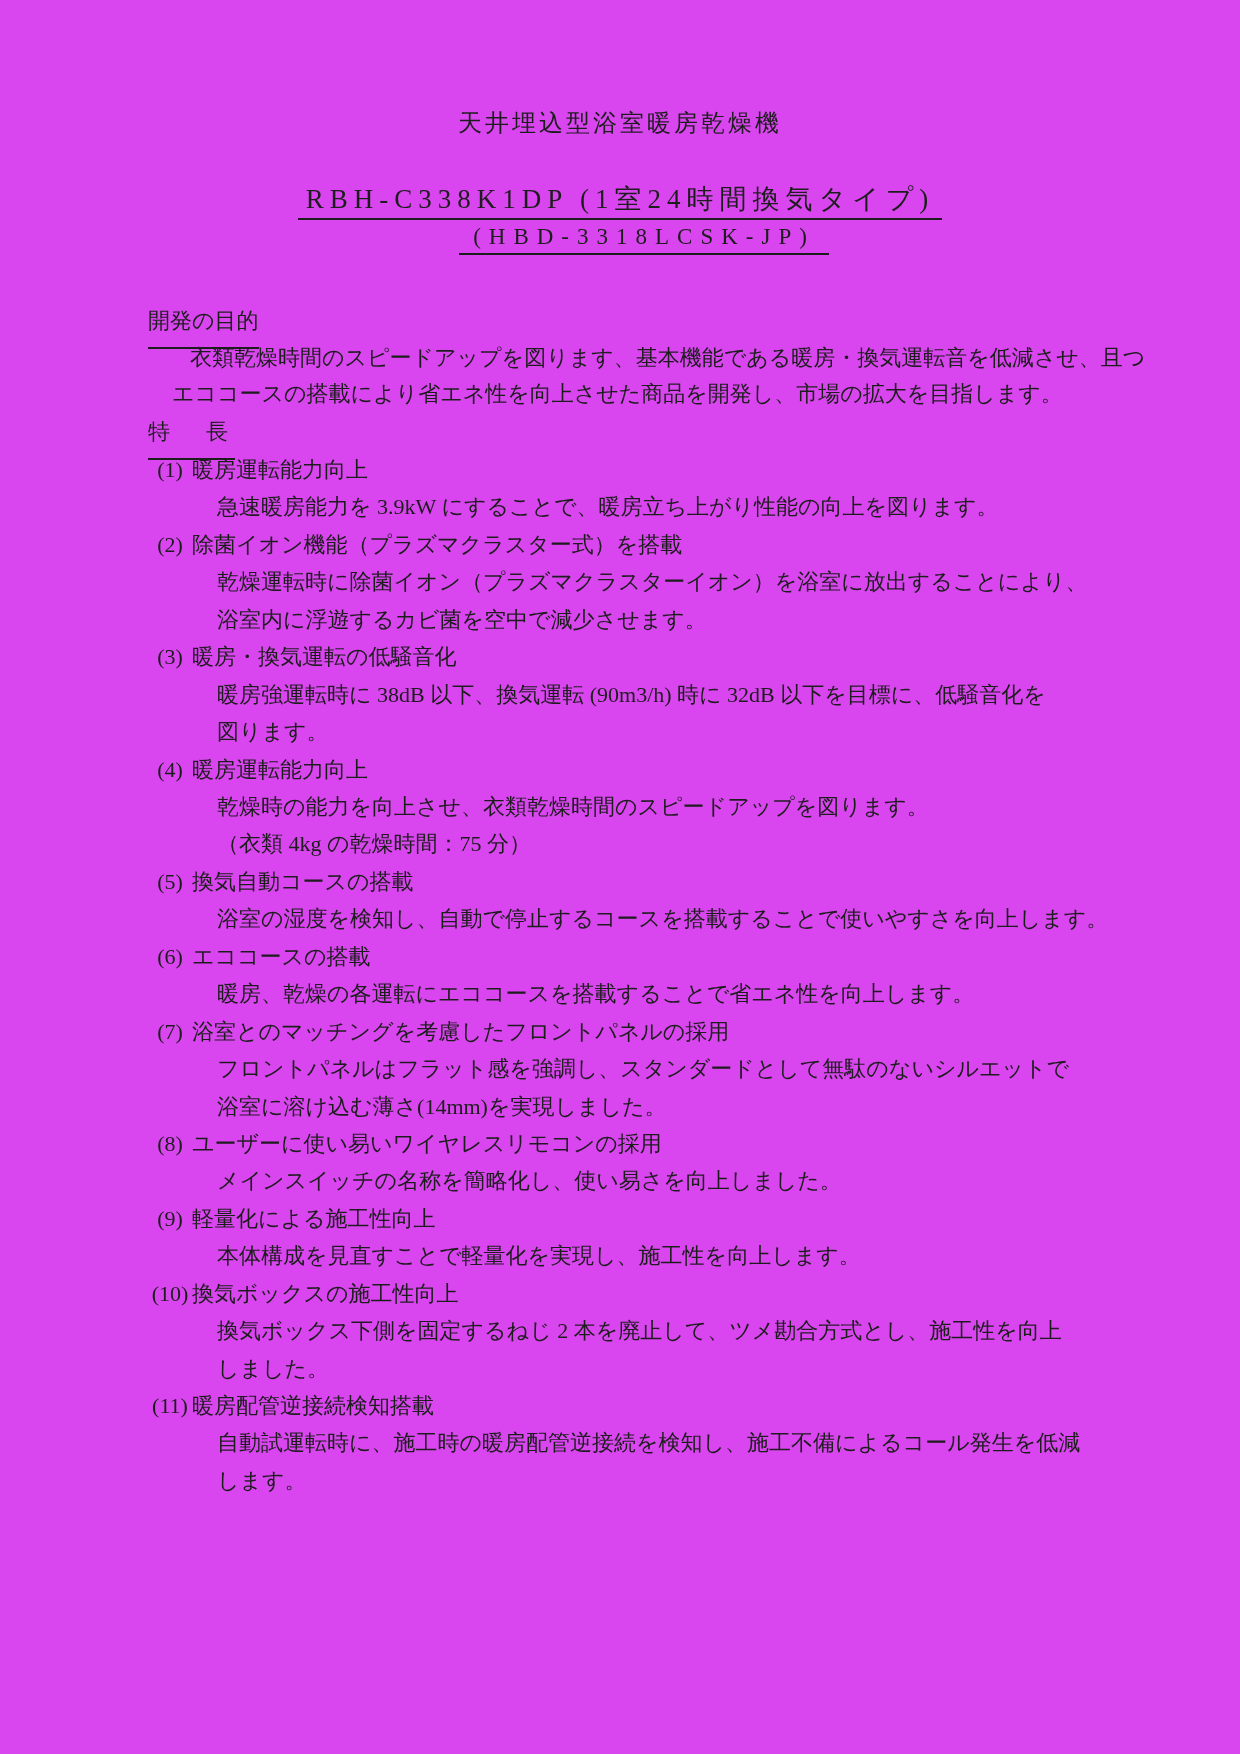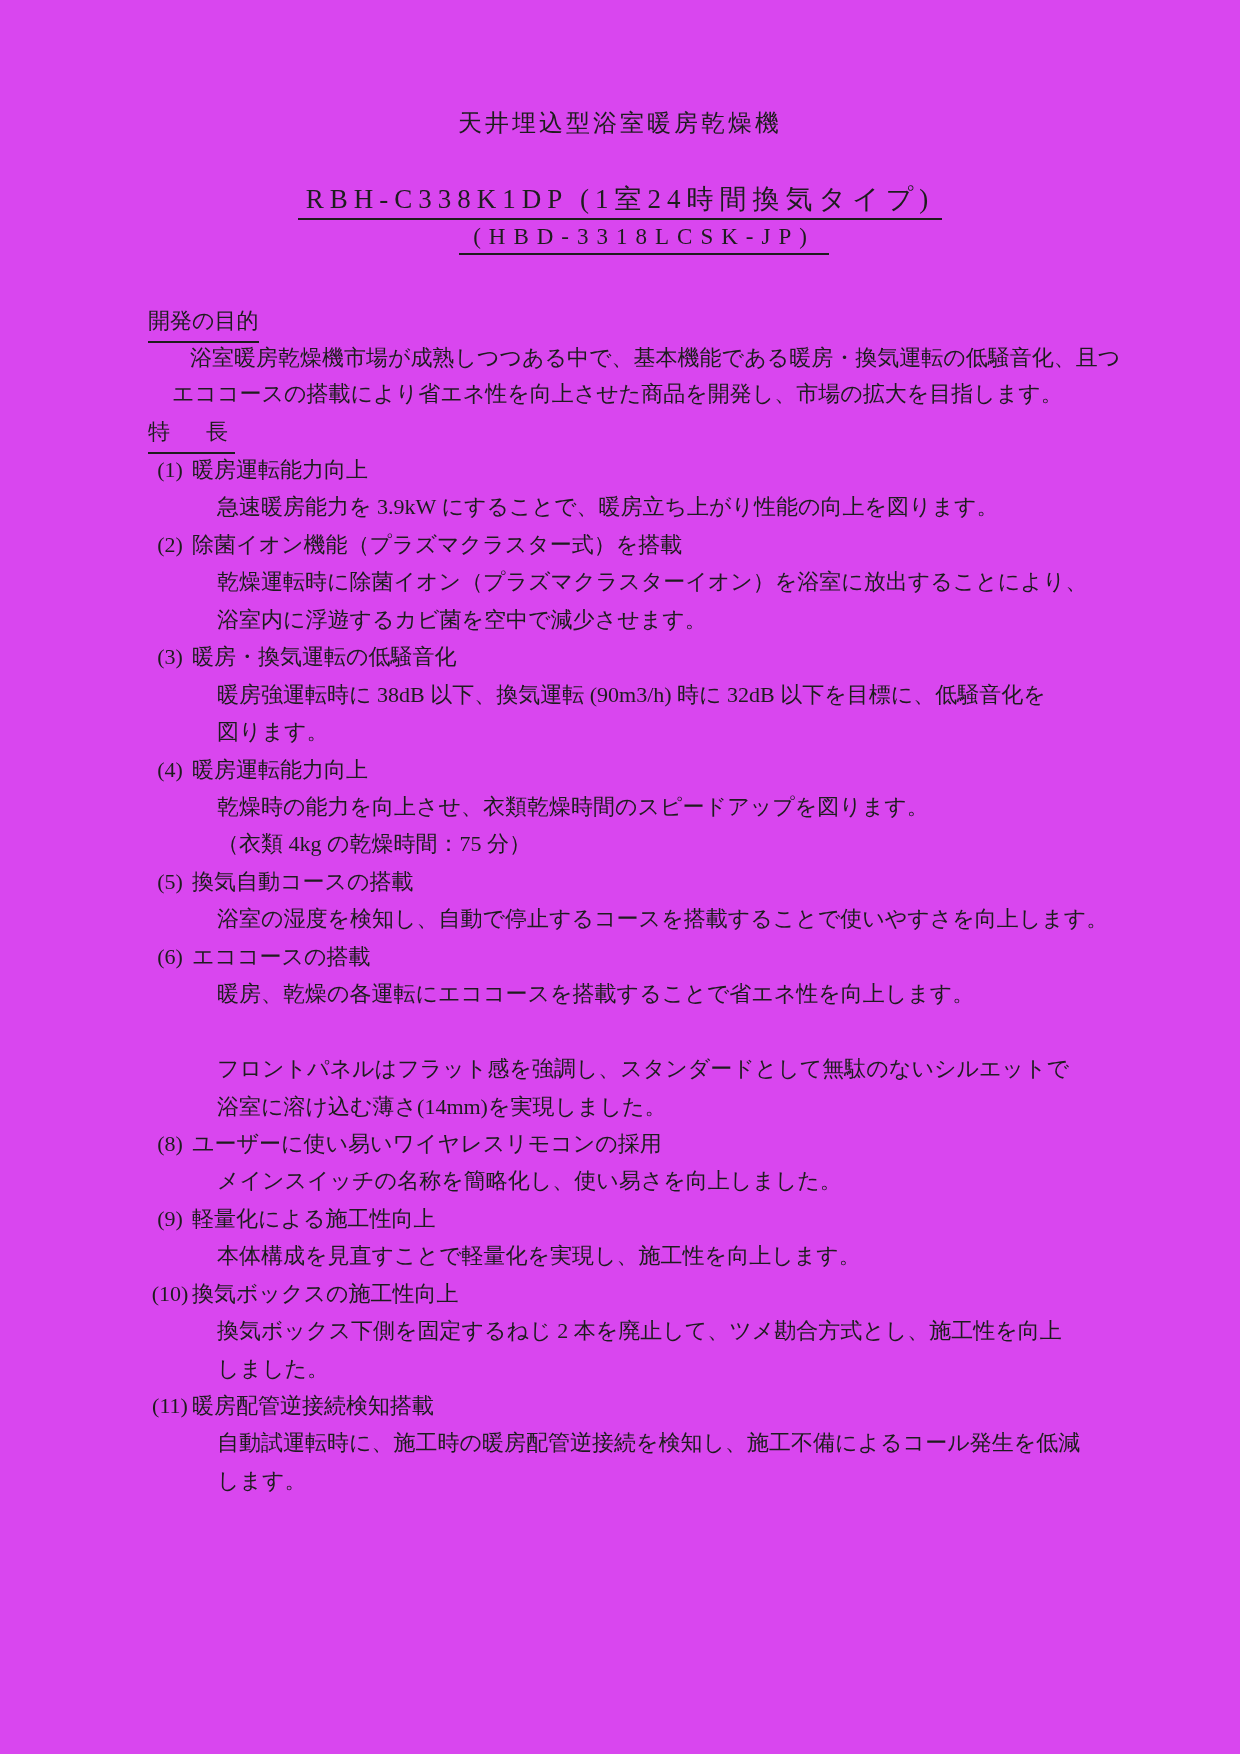--- a/index.html
+++ b/index.html
@@ -12,21 +12,21 @@
     color:#1d1d1d;
     overflow:hidden;
   }
   .ln{
     position:absolute;
     white-space:nowrap;
     font-size:22px;
     line-height:30px;
   }
   .center{left:0;width:100%;text-align:center;}
-  .u{border-bottom:2px solid #1d1d1d;padding-bottom:8px;}
+  .u{border-bottom:2px solid #1d1d1d;padding-bottom:14px;}
   .doc-title{font-size:24px;letter-spacing:3px;}
   .model1{font-size:27px;letter-spacing:6px;}
   .model1 .u{padding:0 8px 4px 8px;}
   .model2{font-size:23px;letter-spacing:8px;margin-left:24px;}
   .model2 .u{padding:0 14px 4px 14px;}
   .heading{left:148px;}
   .heading-features{letter-spacing:7px;}
   .item{left:148px;}
   .num{display:inline-block;width:44px;text-align:center;}
   .body{left:217px;}
@@ -44,21 +44,21 @@
   <div class="ln center model1" style="top:184px">
     <span class="u">RBH-C338K1DP (1室24時間換気タイプ)</span>
   </div>
   <div class="ln center model2" style="top:222px">
     <span class="u">(HBD-3318LCSK-JP)</span>
   </div>
 
   <div class="ln heading" style="top:306px">
     <span class="u">開発の目的</span>
   </div>
-  <div class="ln p1" style="top:343px">浴室暖房乾燥機市場が成熟しつつある中で、基本機能である暖房・換気運転の低騒音化、且つ</div>
+  <div class="ln p1" style="top:343px">衣類乾燥時間のスピードアップを図ります、基本機能である暖房・換気運転音を低減させ、且つ</div>
   <div class="ln p2" style="top:379px">エココースの搭載により省エネ性を向上させた商品を開発し、市場の拡大を目指します。</div>
 
   <div class="ln heading heading-features" style="top:417px">
     <span class="u">特　長</span>
   </div>
 
   <div class="ln item" style="top:455px"><span class="num">(1)</span><span>暖房運転能力向上</span></div>
   <div class="ln body" style="top:492px">急速暖房能力を 3.9kW にすることで、暖房立ち上がり性能の向上を図ります。</div>
 
   <div class="ln item" style="top:530px"><span class="num">(2)</span><span>除菌イオン機能（プラズマクラスター式）を搭載</span></div>
@@ -72,20 +72,21 @@
   <div class="ln item" style="top:755px"><span class="num">(4)</span><span>暖房運転能力向上</span></div>
   <div class="ln body" style="top:792px">乾燥時の能力を向上させ、衣類乾燥時間のスピードアップを図ります。</div>
   <div class="ln body" style="top:829px">（衣類 4kg の乾燥時間：75 分）</div>
 
   <div class="ln item" style="top:867px"><span class="num">(5)</span><span>換気自動コースの搭載</span></div>
   <div class="ln body" style="top:904px">浴室の湿度を検知し、自動で停止するコースを搭載することで使いやすさを向上します。</div>
 
   <div class="ln item" style="top:942px"><span class="num">(6)</span><span>エココースの搭載</span></div>
   <div class="ln body" style="top:979px">暖房、乾燥の各運転にエココースを搭載することで省エネ性を向上します。</div>
 
+  <div class="ln item" style="top:1017px"><span class="num">(7)</span><span>浴室とのマッチングを考慮したフロントパネルの採用</span></div>
   <div class="ln body" style="top:1054px">フロントパネルはフラット感を強調し、スタンダードとして無駄のないシルエットで</div>
   <div class="ln body" style="top:1092px">浴室に溶け込む薄さ(14mm)を実現しました。</div>
 
   <div class="ln item" style="top:1129px"><span class="num">(8)</span><span>ユーザーに使い易いワイヤレスリモコンの採用</span></div>
   <div class="ln body" style="top:1166px">メインスイッチの名称を簡略化し、使い易さを向上しました。</div>
 
   <div class="ln item" style="top:1204px"><span class="num">(9)</span><span>軽量化による施工性向上</span></div>
   <div class="ln body" style="top:1241px">本体構成を見直すことで軽量化を実現し、施工性を向上します。</div>
 
   <div class="ln item" style="top:1279px"><span class="num">(10)</span><span>換気ボックスの施工性向上</span></div>

